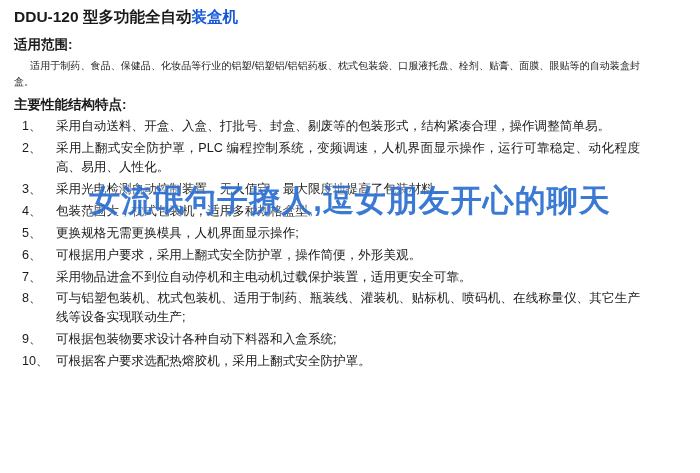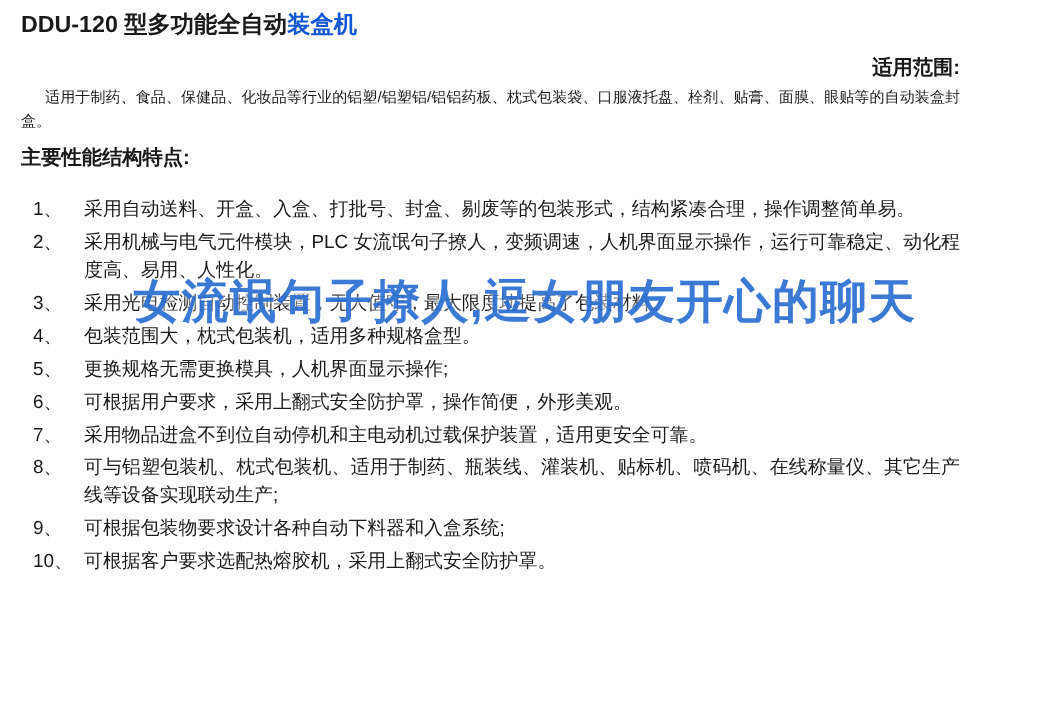--- a/index.html
+++ b/index.html
@@ -31,38 +31,37 @@
   }
   .doc-title .hl {
     color: #1558d6;
   }
   .sec-head {
     font-size: 13.5px;
     font-weight: bold;
     color: #1a1a1a;
     margin: 0 0 5px 0;
     line-height: 1.25;
-    text-align: right;
   }
   .para {
     font-size: 10px;
     color: #1a1a1a;
     line-height: 1.55;
     margin: 0 0 8px 0;
     text-align: justify;
   }
   .para .ind {
     display: inline-block;
     width: 16px;
   }
   .sec-head2 {
     font-size: 13.5px;
     font-weight: bold;
     color: #1a1a1a;
-    margin: 2px 0 16px 0;
+    margin: 2px 0 3px 0;
     line-height: 1.25;
   }
   .list {
     margin: 0;
     padding: 0;
     list-style: none;
   }
   .list li {
     display: flex;
     font-size: 12.6px;
@@ -115,21 +114,21 @@
 
   <div class="sec-head2">主要性能结构特点:</div>
 
   <ul class="list">
     <li>
       <span class="num">1、</span>
       <span class="txt">采用自动送料、开盒、入盒、打批号、封盒、剔废等的包装形式，结构紧凑合理，操作调整简单易。</span>
     </li>
     <li>
       <span class="num">2、</span>
-      <span class="txt">采用机械与电气元件模块，PLC 女流氓句子撩人，变频调速，人机界面显示操作，运行可靠稳定、动化程度高、易用、人性化。</span>
+      <span class="txt">采用上翻式安全防护罩，PLC 编程控制系统，变频调速，人机界面显示操作，运行可靠稳定、动化程度高、易用、人性化。</span>
     </li>
     <li>
       <span class="num">3、</span>
       <span class="txt">采用光电检测自动控制装置，无人值守，最大限度地提高了包装材料。</span>
     </li>
     <li>
       <span class="num">4、</span>
       <span class="txt">包装范围大，枕式包装机，适用多种规格盒型。</span>
     </li>
     <li>

